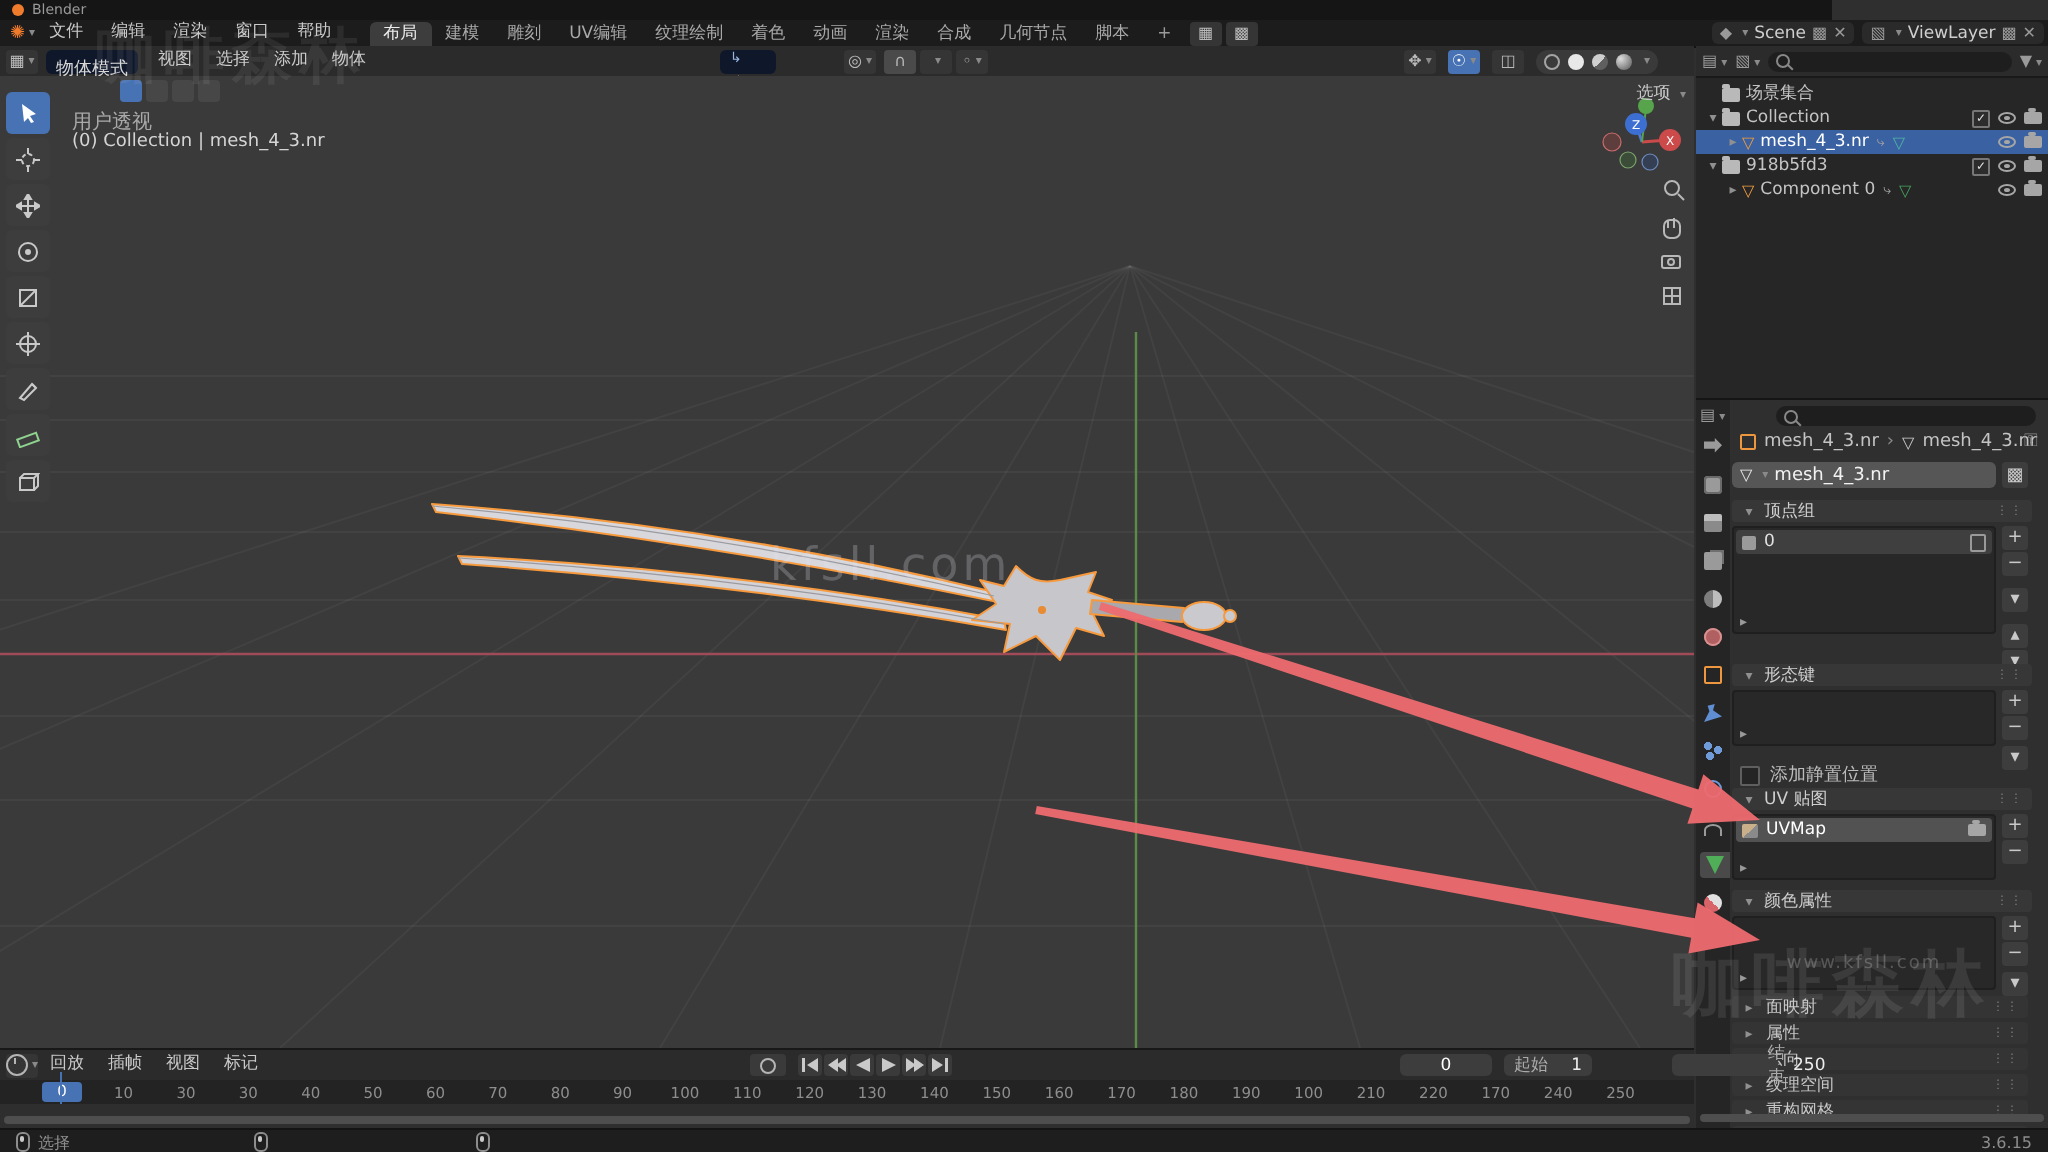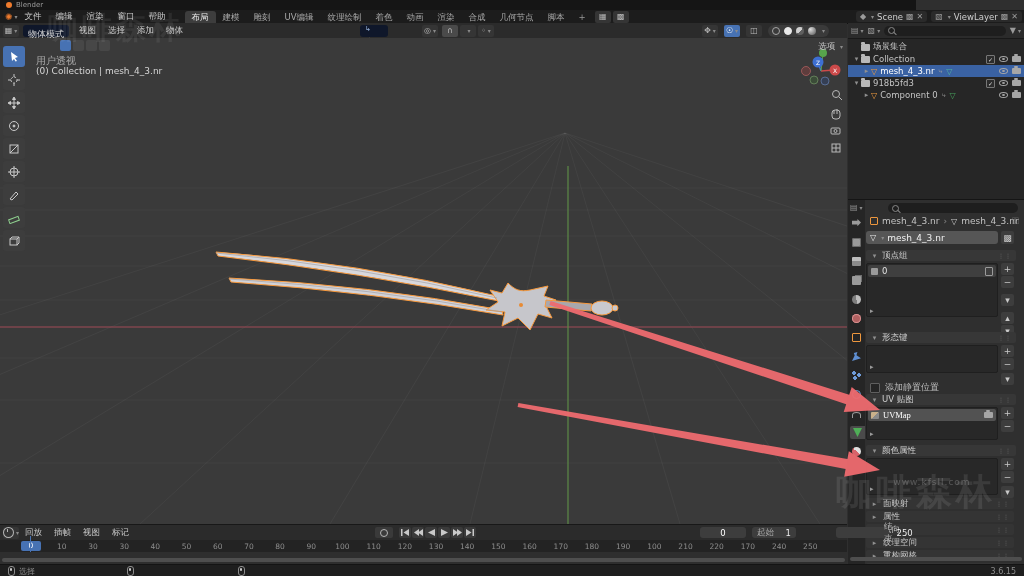--- a/index.html
+++ b/index.html
@@ -330,20 +330,21 @@
       <div class="tool">
           <svg width="12" height="12" stroke="#c9c9c9" fill="none">
             <rect x="2" y="4" width="7" height="6"></rect>
             <path d="M2,4 L4,2 L11,2 L9,4 M11,2 L11,8 L9,10"></path>
           </svg>
         </div>
     </div>
     <div class="abs" id="vp-label1">用户透视</div>
     <div class="abs" id="vp-label2">(0) Collection | mesh_4_3.nr</div>
     <div class="abs" id="vp-options"><span>选项</span> <span class="caret">▾</span></div>
+    <div class="abs" id="wm-center" style="left:385px;top:232px;font-size:23px;">kfsll.com</div>
   </div>
 
   <div class="abs" id="outliner">
     <div id="outliner-header">
       <span class="mini-ico">▤<span class="caret">▾</span></span>
       <span class="mini-ico" style="margin-left:4px;">▧<span class="caret">▾</span></span>
       <div class="search">
           <span class="mag"></span>
         </div>
       <span class="mini-ico">▼<span class="caret">▾</span></span>
@@ -500,21 +501,21 @@
     <div class="row" style="position:absolute;left:22px;top:181px;gap:5px;">
       <span style="width:8px;height:8px;background:#252525;border:1px solid #5f5f5f;border-radius:1px;display:inline-block;"></span>
       <span style="color:#bdbdbd;">添加静置位置</span>
     </div>
 
     <div class="panel-head" style="top:194px;">
       <span class="disc">▾</span>
       <span>UV 贴图</span>
       <span class="grip">⋮⋮</span>
     </div>
-    <div class="listbox" style="top:207px;height:33px;font-family:Liberation Serif, serif;">
+    <div class="listbox" style="top:207px;height:33px;">
       <div class="listrow" style="background:#525252;color:#fff;">
         <span style="width:8px;height:7px;background:linear-gradient(135deg,#c9b08a 50%,#8a8a8a 50%);border-radius:1px;display:inline-block;"></span>
         <span>UVMap</span>
         <span class="icon-cam" style="margin-left:auto;"></span>
       </div>
       <span class="expander" style="left:3px;bottom:1px;">▸</span>
     </div>
     <div class="sidecol" style="top:207px;">
       <span class="sbtn">+</span>
       <span class="sbtn">−</span>

